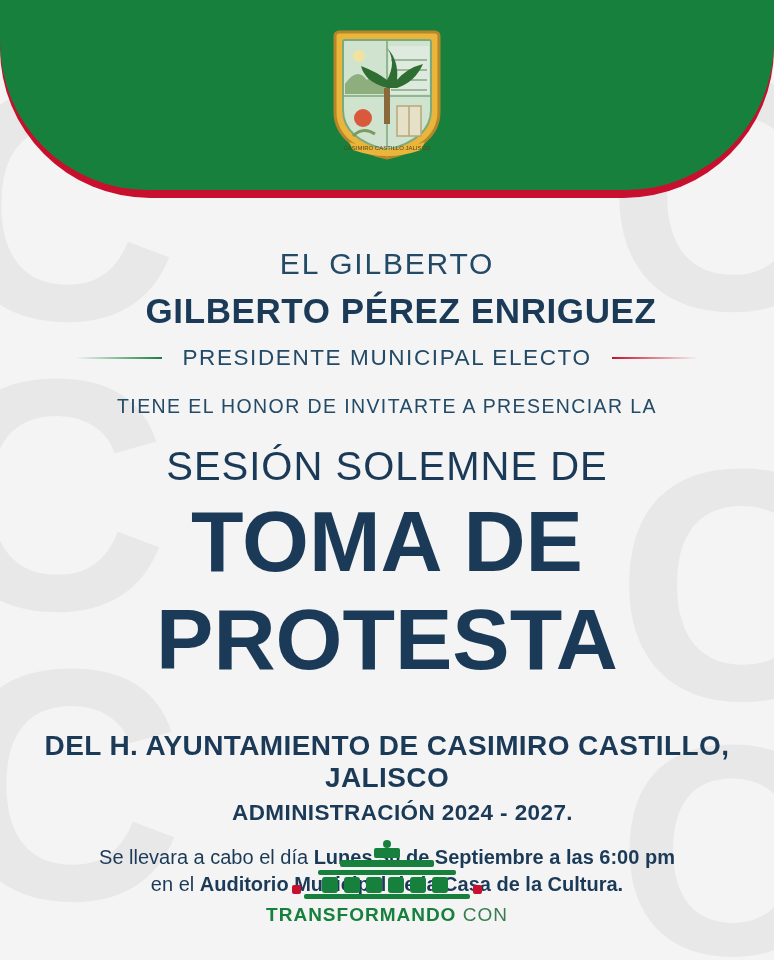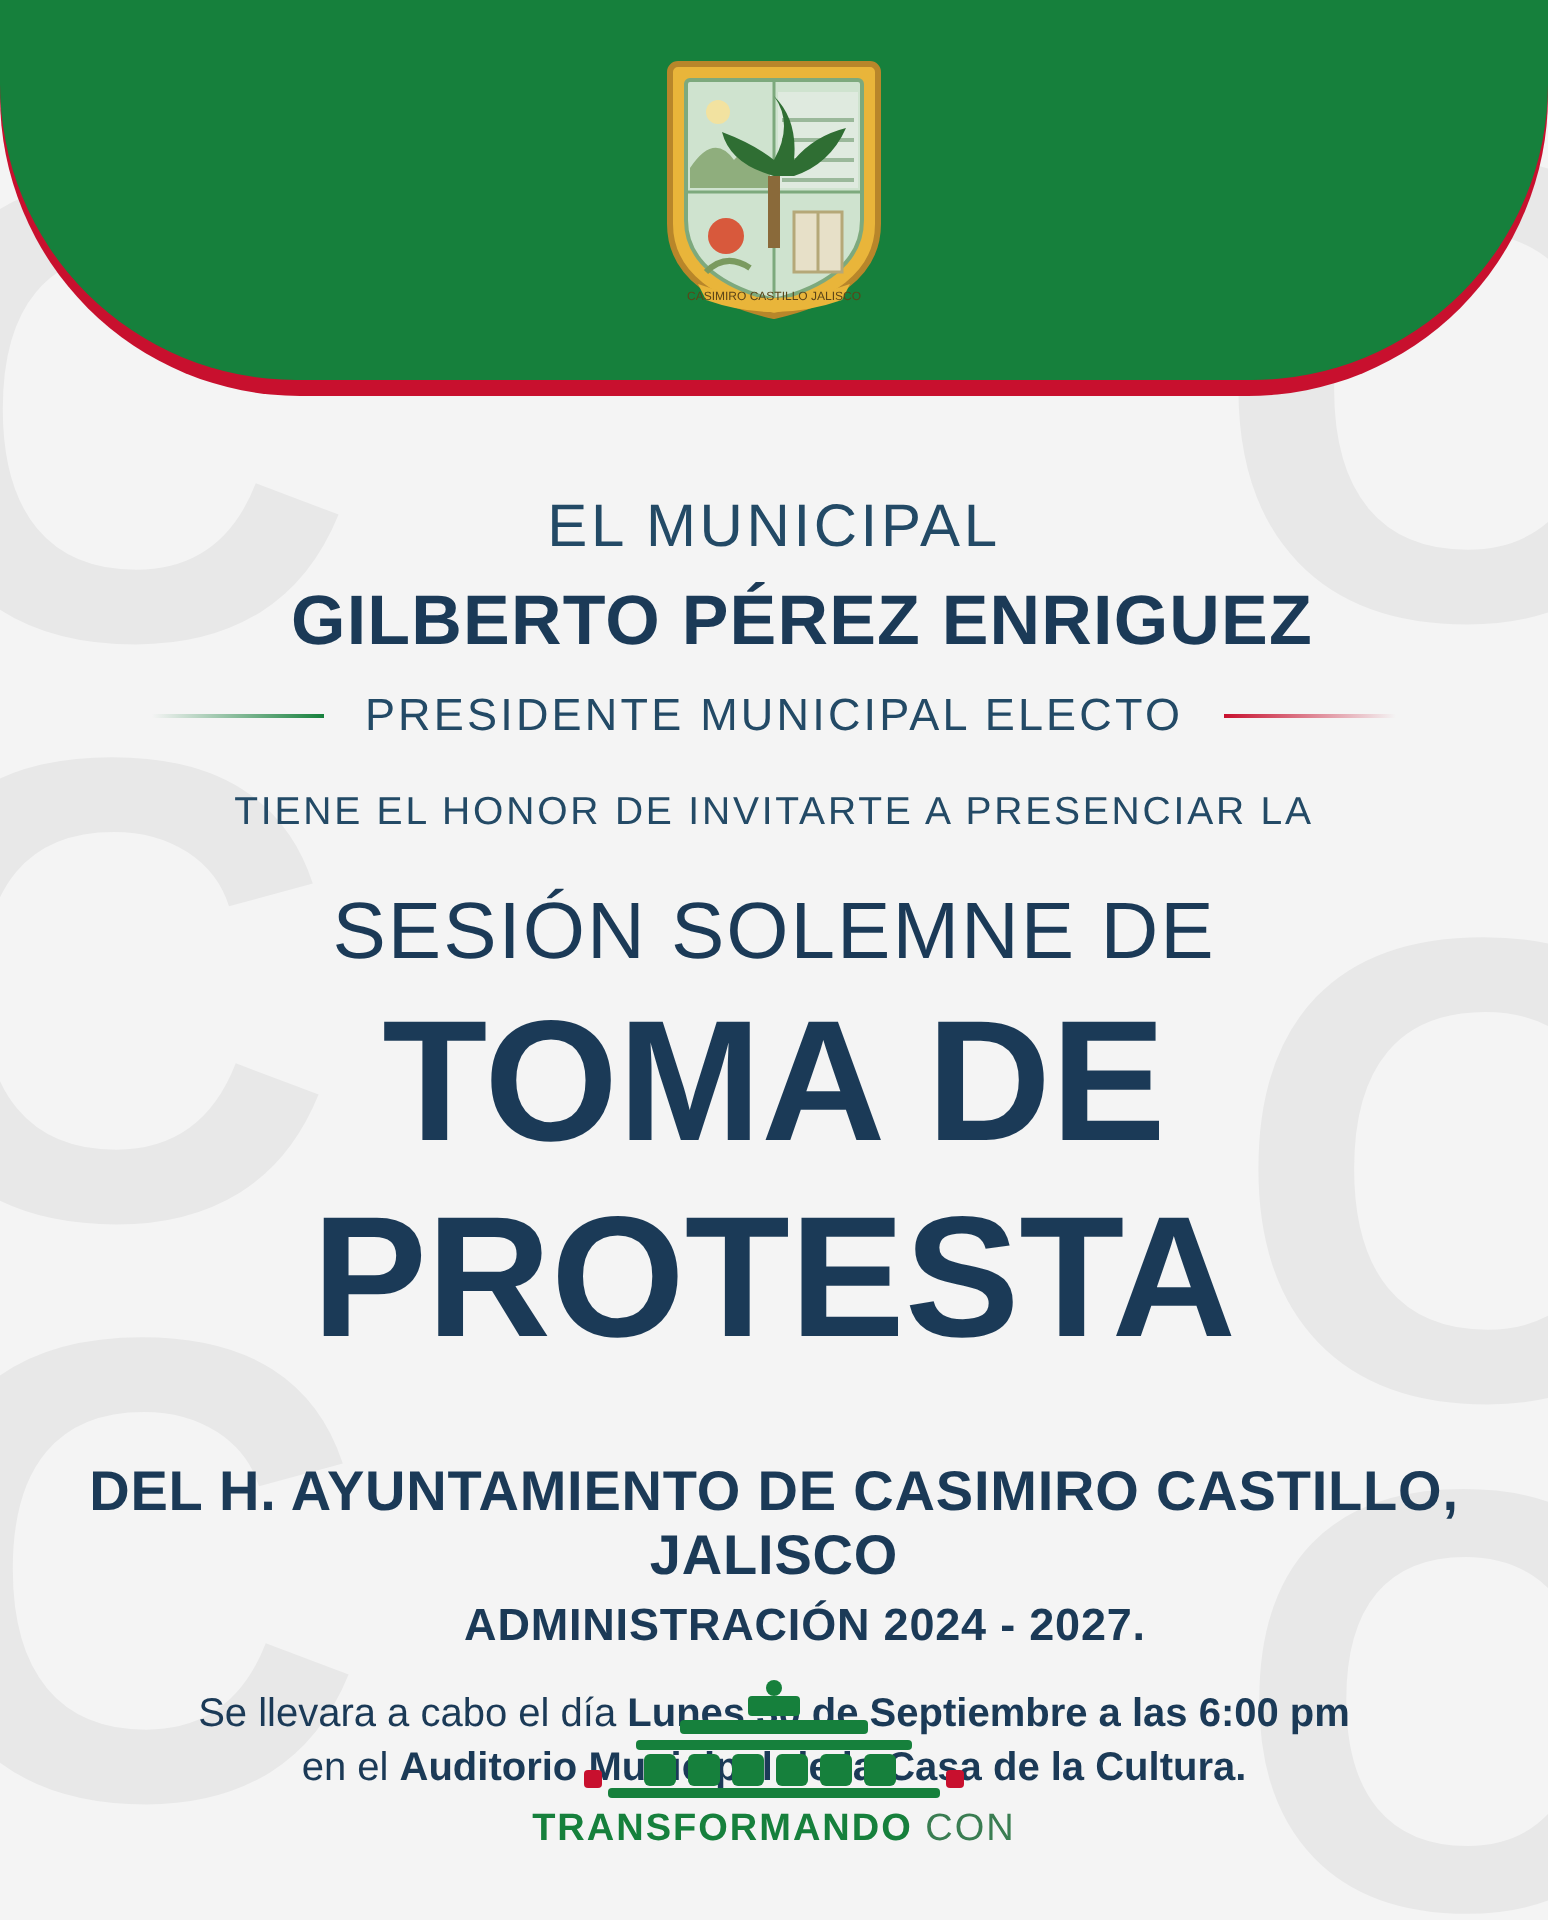--- a/index.html
+++ b/index.html
@@ -240,21 +240,21 @@
 
     <rect x="55" y="62" width="6" height="36" fill="#8a6a3a"></rect>
     <path d="M58 62 q-22 -6 -26 -22 q16 6 26 14 q10 -18 0 -32 q12 12 10 32 q10 -12 26 -16 q-8 18 -26 24 Z" fill="#2f6e33"></path>
 
     <path d="M20 116 q38 14 76 0 l-4 8 q-34 12 -68 0 Z" fill="#e9b53a"></path>
     <text x="58" y="124" font-size="6" text-anchor="middle" fill="#5b4418" font-family="Liberation Sans, sans-serif">CASIMIRO CASTILLO JALISCO</text>
   </svg>
 
   <div class="content">
 
-    <div class="line-ciudadano">EL MUNICIPAL</div>
+    <div class="line-ciudadano">EL GILBERTO</div>
 
     <div class="line-name">GILBERTO PÉREZ ENRIGUEZ</div>
 
     <div class="rule-row">
       <span class="rule-left"></span>
       <span class="line-cargo">PRESIDENTE MUNICIPAL ELECTO</span>
       <span class="rule-right"></span>
     </div>
 
     <div class="line-honor">TIENE EL HONOR DE INVITARTE A PRESENCIAR LA</div>

